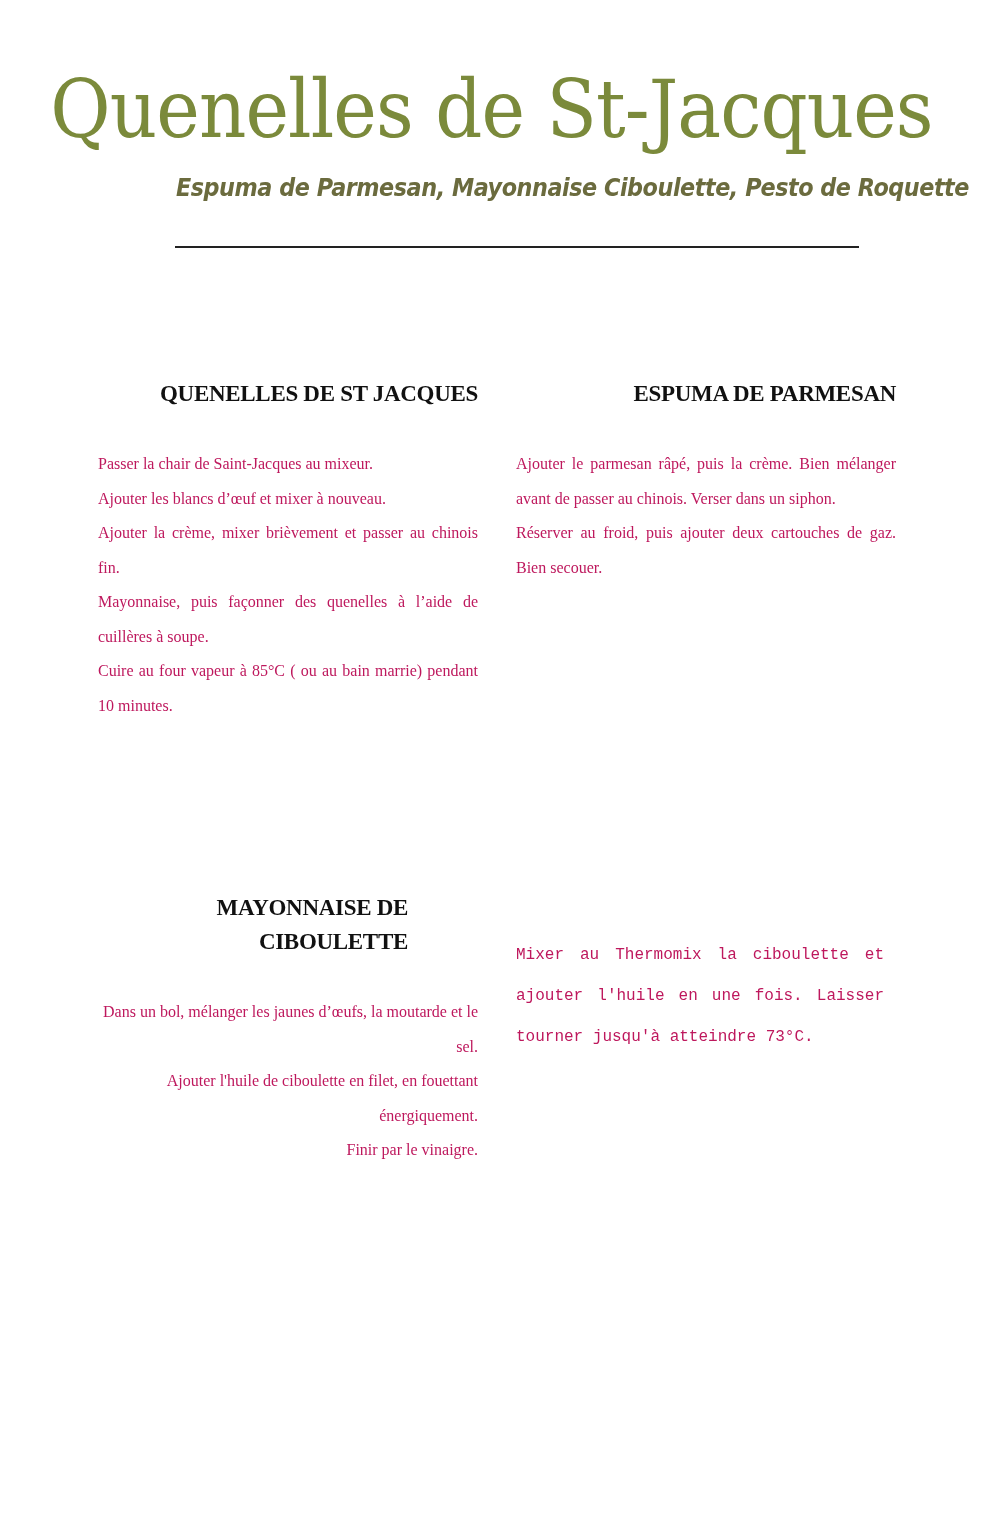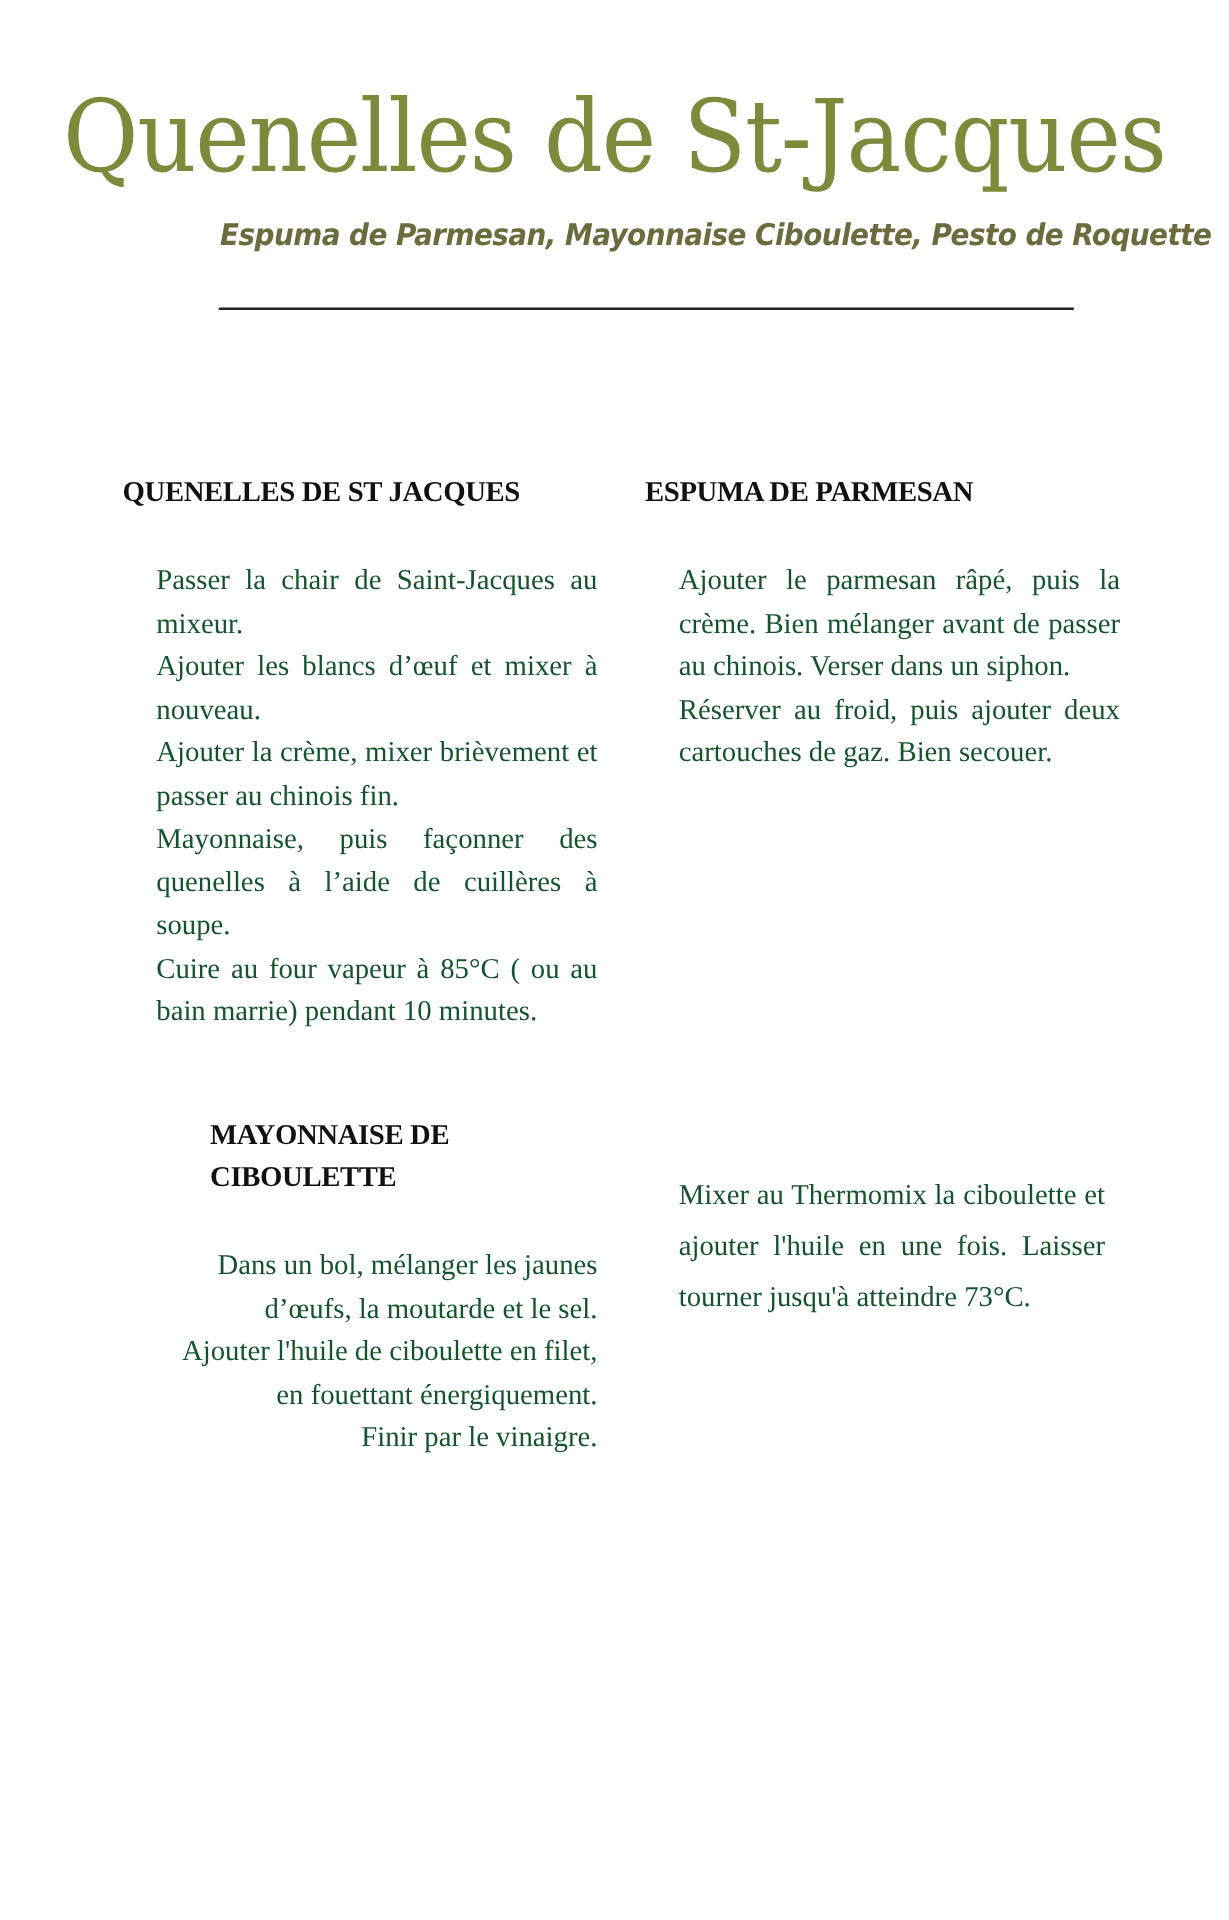--- a/index.html
+++ b/index.html
@@ -54,47 +54,46 @@
       width: 684px;
       height: 2px;
       background: #222222;
     }
     .section {
       position: absolute;
       width: 380px;
     }
     .section h2 {
       margin: 0;
-      text-align: left;
+      text-align: right;
       font-family: "Liberation Serif", "DejaVu Serif", serif;
       font-weight: bold;
       font-size: 23px;
       line-height: 34px;
       letter-spacing: -0.3px;
       color: #111111;
     }
     .section .body {
       font-family: "Liberation Serif", "DejaVu Serif", serif;
-      font-size: 23px;
+      font-size: 16px;
       line-height: 34.5px;
       text-align: justify;
-      color: #14532d;
-      margin-left: 27px;
+      color: #be185d;
     }
     .section .body p {
       margin: 0;
     }
     #sec-quenelles { left: 98px; top: 377px; }
     #sec-quenelles .body { margin-top: 36px; }
     #sec-espuma { left: 516px; top: 377px; }
     #sec-espuma .body { margin-top: 36px; }
     #sec-mayo { left: 98px; top: 891px; }
     #sec-mayo .body { margin-top: 36px; text-align: right; }
     #sec-huile { left: 516px; top: 891px; width: 368px; }
-    #sec-huile .body { margin-top: 44px; line-height: 41px; }
+    #sec-huile .body { margin-top: 44px; line-height: 41px; font-family: Liberation Mono, monospace; }
   </style>
 </head>
 <body>
 
 <h1 class="title">Quenelles de St-Jacques</h1>
 <div class="subtitle">Espuma de Parmesan, Mayonnaise Ciboulette, Pesto de Roquette</div>
 <div class="rule"></div>
 
 <div class="section" id="sec-quenelles">
   <h2>QUENELLES DE ST JACQUES</h2>

